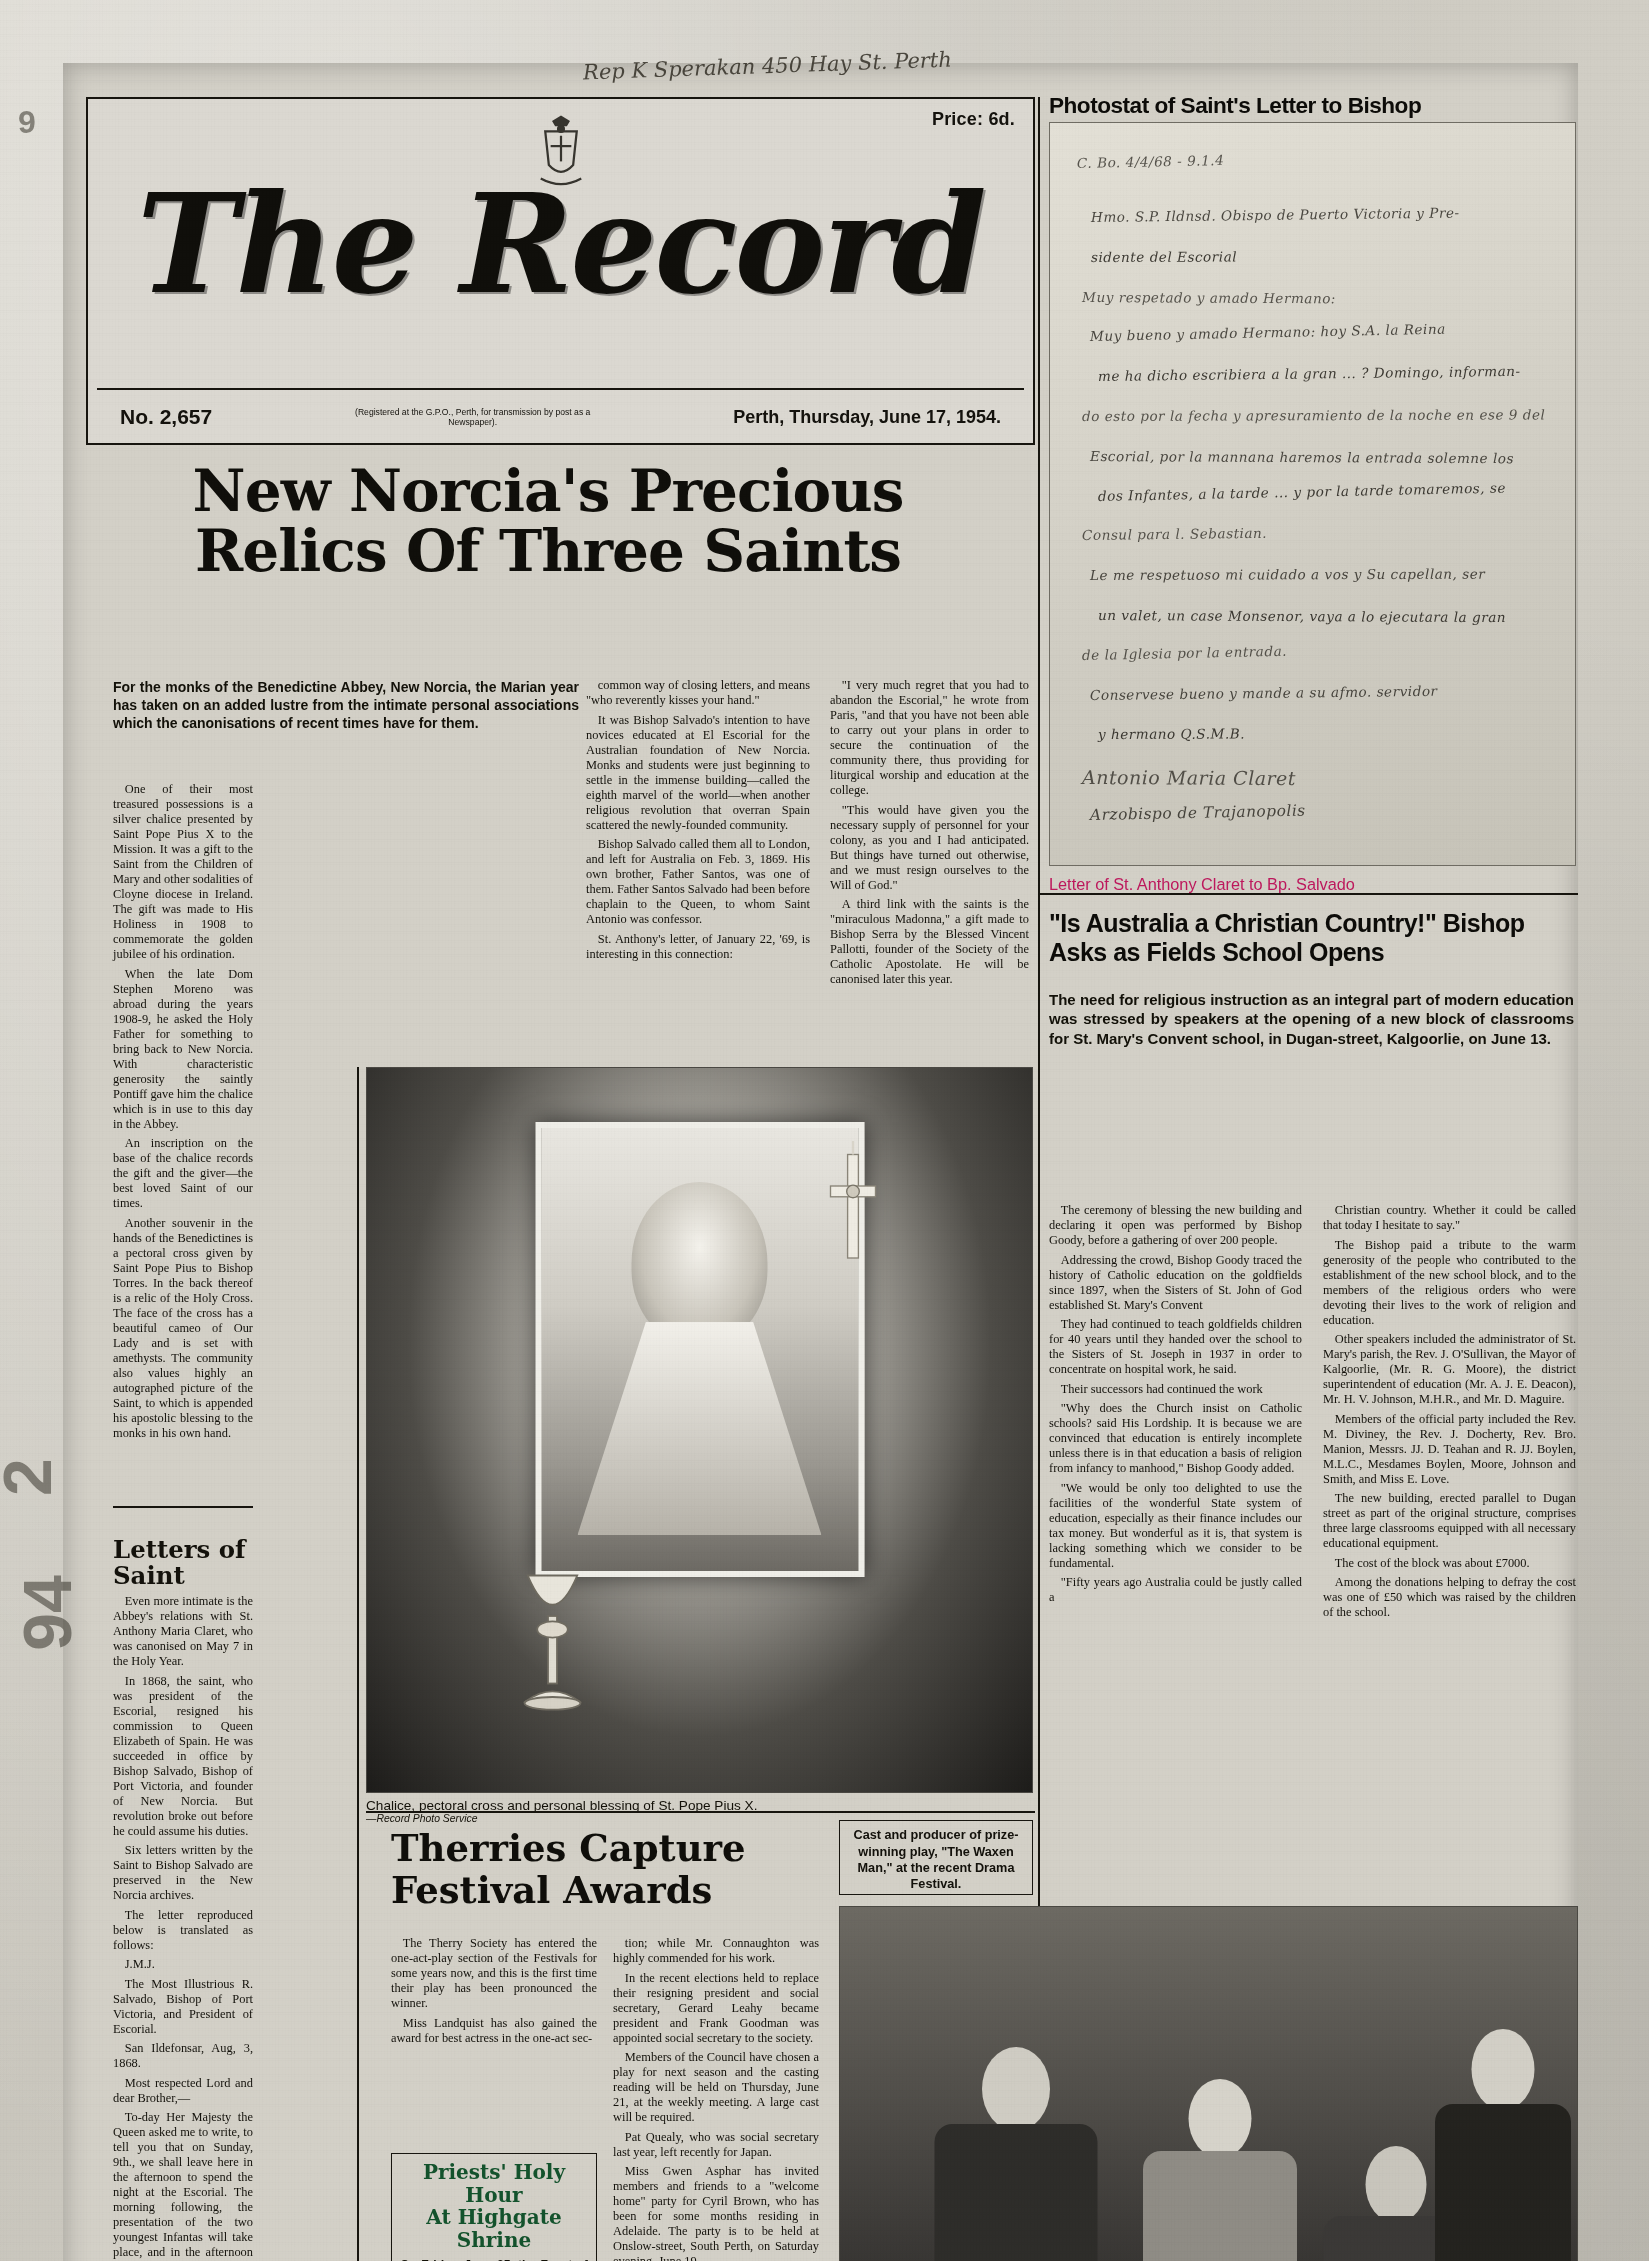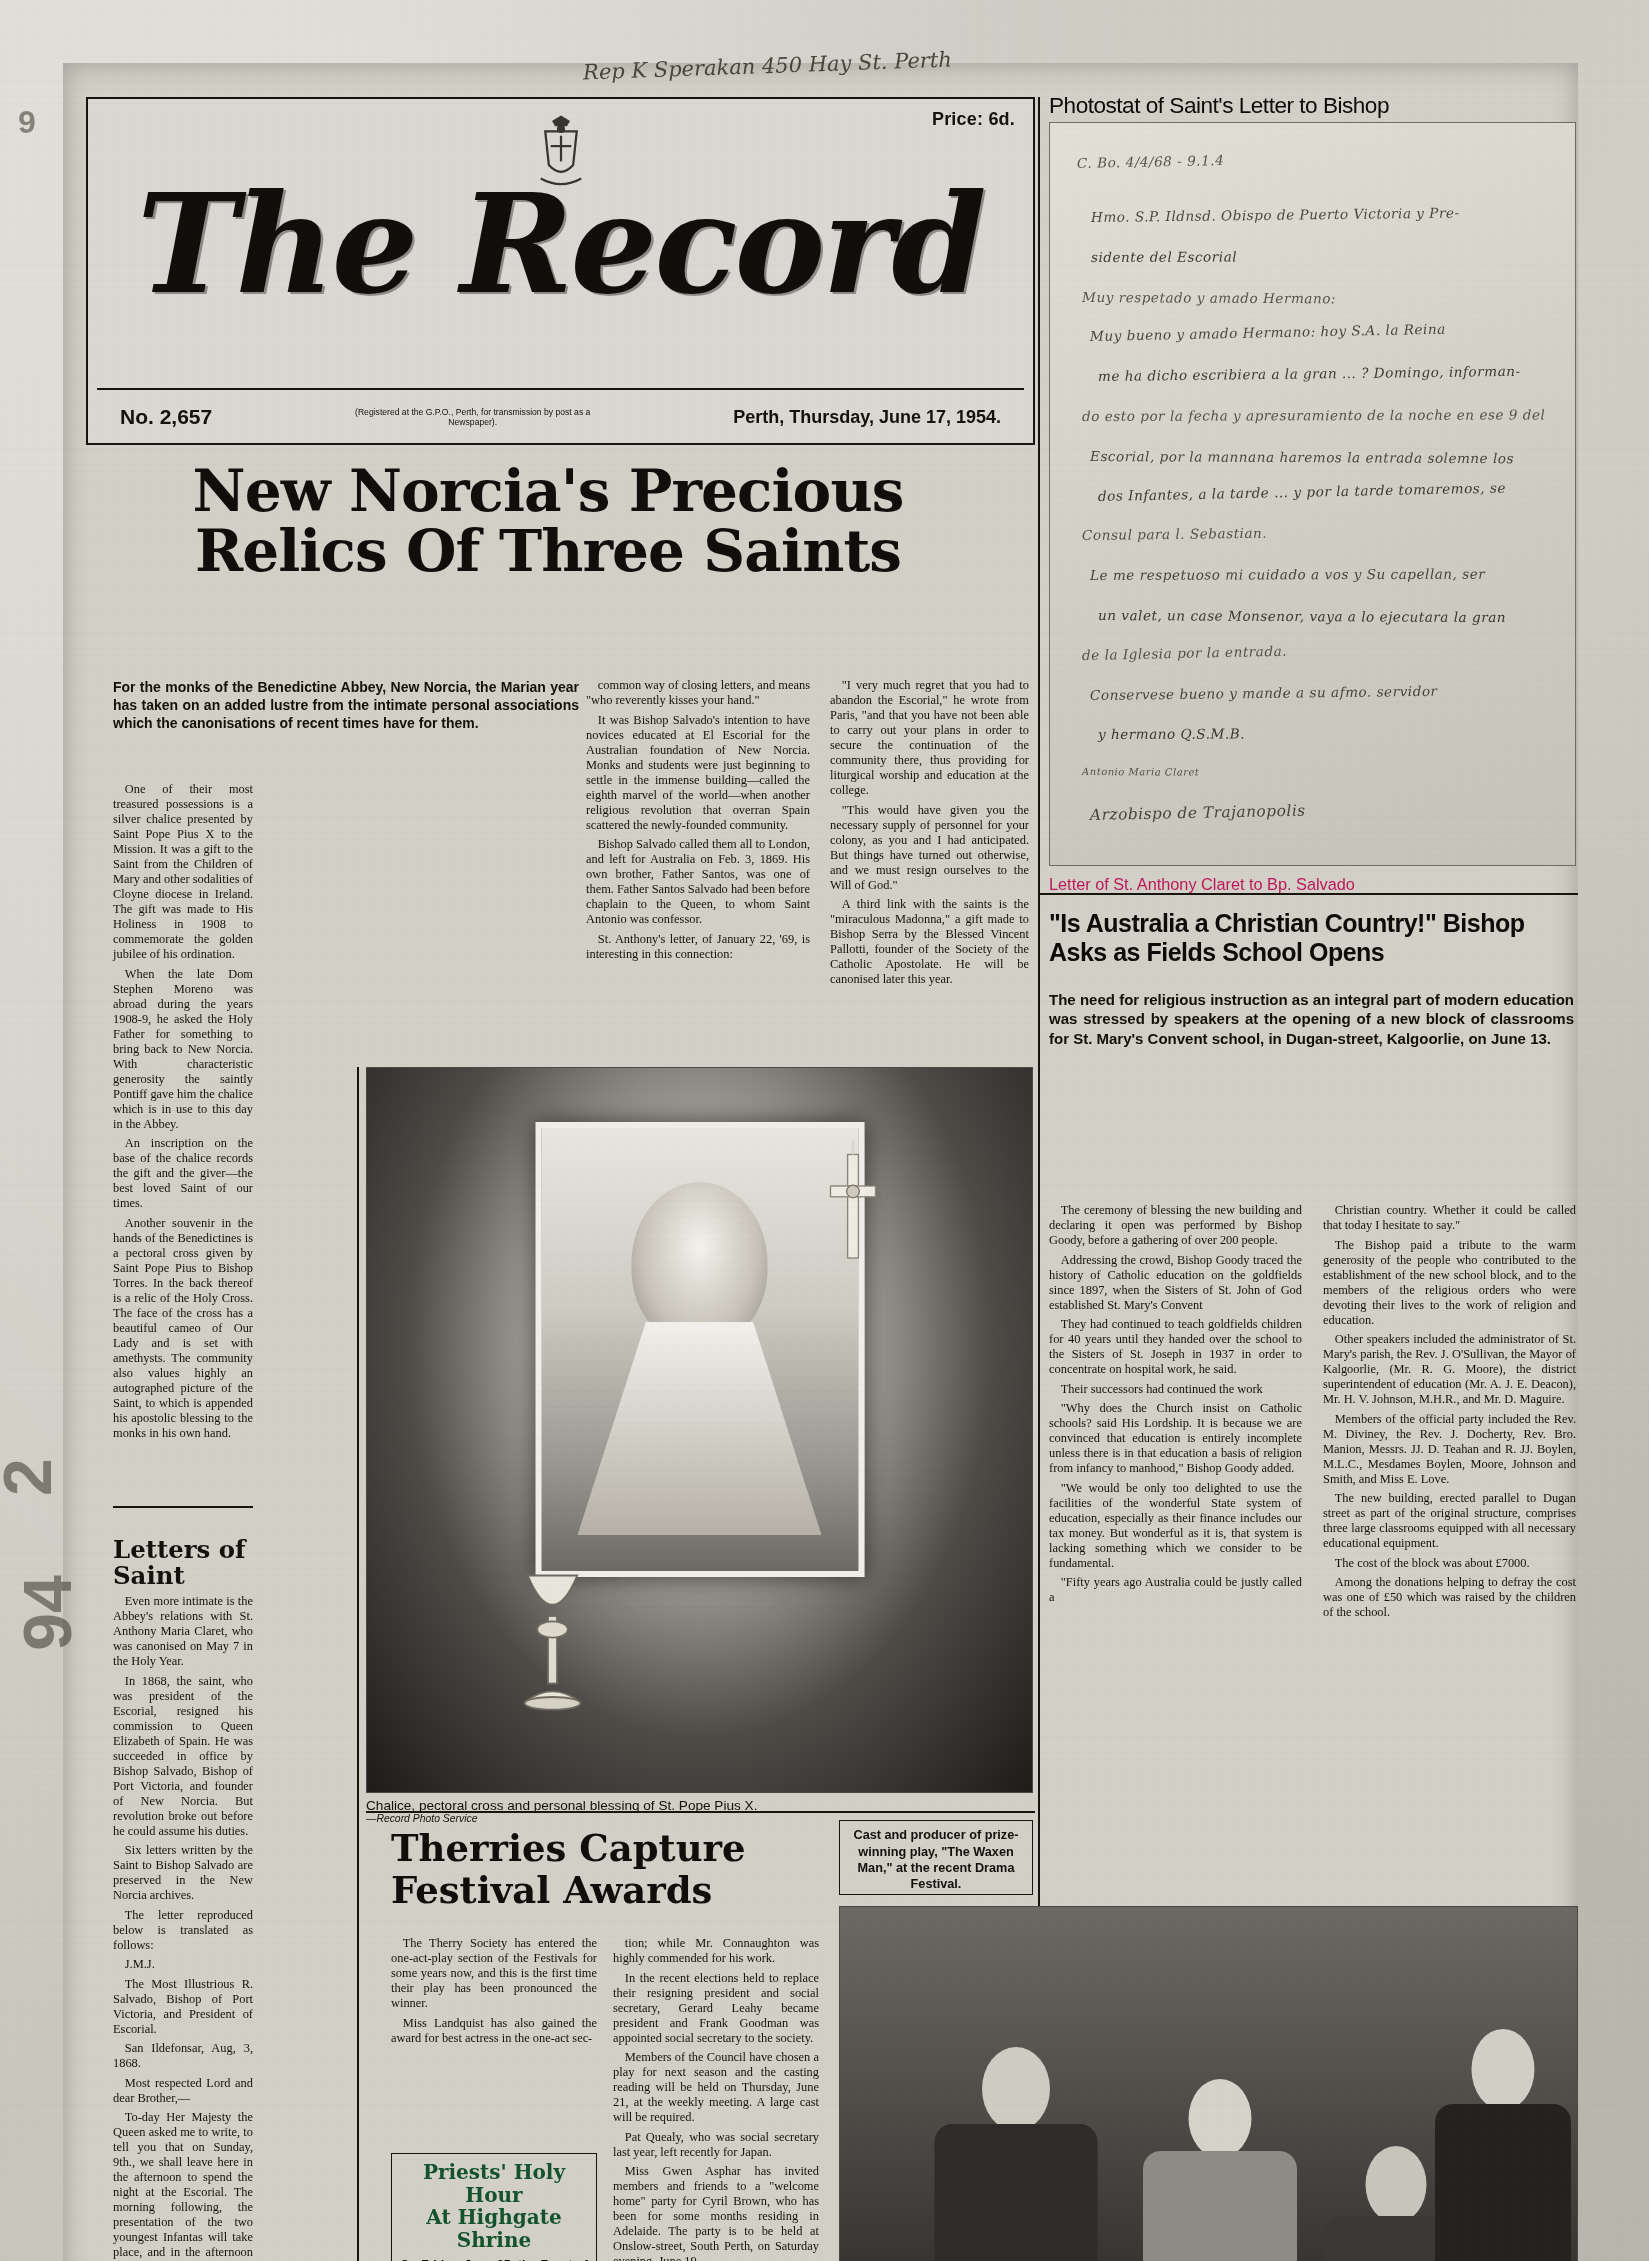--- a/index.html
+++ b/index.html
@@ -62,21 +62,21 @@
     display:flex;align-items:center;justify-content:space-between;
     padding:0 32px;box-sizing:border-box;
     font-family:"Liberation Sans",sans-serif;color:#14120d;
   }
   .issue-no{font-size:21px;font-weight:bold;}
   .reg-line{font-size:8.6px;line-height:10px;text-align:center;max-width:253px;}
   .place-date{font-size:18px;font-weight:bold;}
   
   .photostat-head{
     position:absolute;left:1049px;top:93px;width:525px;
-    font-family:"Liberation Sans",sans-serif;font-weight:normal;
+    font-family:"Liberation Sans",sans-serif;font-weight:bold;
     font-size:22.6px;color:#0d0c09;letter-spacing:-0.5px;
   }
   .photostat{
     position:absolute;left:1049px;top:122px;width:525px;height:742px;
     background:linear-gradient(160deg,#e3e0d6,#cfccc2 60%,#c6c3b8);
     border:0.9px solid #6f6c63;
     overflow:hidden;
   }
   .hw{
     position:absolute;color:#23201a;font-family:"DejaVu Serif",serif;
@@ -257,21 +257,21 @@
         <div class="hw" style="left: 48px; top: 245px; font-size: 13.6px; transform: rotate(-0.7deg); opacity: 0.86; letter-spacing: 0.5px;">me ha dicho escribiera a la gran ... ? Domingo, informan-</div>
         <div class="hw" style="left: 32px; top: 285px; font-size: 13.6px; transform: rotate(-0.2deg); opacity: 0.72; letter-spacing: 0.5px;">do esto por la fecha y apresuramiento de la noche en ese 9 del</div>
         <div class="hw" style="left: 40px; top: 325px; font-size: 13.6px; transform: rotate(0.3deg); opacity: 0.79; letter-spacing: 0.5px;">Escorial, por la mannana haremos la entrada solemne los</div>
         <div class="hw" style="left: 48px; top: 365px; font-size: 13.6px; transform: rotate(-1.2deg); opacity: 0.86; letter-spacing: 0.5px;">dos Infantes, a la tarde ... y por la tarde tomaremos, se</div>
         <div class="hw" style="left: 32px; top: 404px; font-size: 13.6px; transform: rotate(-0.7deg); opacity: 0.72; letter-spacing: 0.5px;">Consul para l. Sebastian.</div>
         <div class="hw" style="left: 40px; top: 444px; font-size: 13.6px; transform: rotate(-0.2deg); opacity: 0.79; letter-spacing: 0.5px;">Le me respetuoso mi cuidado a vos y Su capellan, ser</div>
         <div class="hw" style="left: 48px; top: 484px; font-size: 13.6px; transform: rotate(0.3deg); opacity: 0.86; letter-spacing: 0.5px;">un valet, un case Monsenor, vaya a lo ejecutara la gran</div>
         <div class="hw" style="left: 32px; top: 524px; font-size: 13.6px; transform: rotate(-1.2deg); opacity: 0.72; letter-spacing: 0.5px;">de la Iglesia por la entrada.</div>
         <div class="hw" style="left: 40px; top: 564px; font-size: 13.6px; transform: rotate(-0.7deg); opacity: 0.79; letter-spacing: 0.5px;">Conservese bueno y mande a su afmo. servidor</div>
         <div class="hw" style="left: 48px; top: 603px; font-size: 13.6px; transform: rotate(-0.2deg); opacity: 0.86; letter-spacing: 0.5px;">y hermano  Q.S.M.B.</div>
-        <div class="hw" style="left: 32px; top: 643px; font-size: 10px; transform: rotate(0.3deg); opacity: 0.72; letter-spacing: 0.5px;">Antonio Maria Claret</div>
+        <div class="hw" style="left: 32px; top: 643px; font-size: 19px; transform: rotate(0.3deg); opacity: 0.72; letter-spacing: 0.5px;">Antonio Maria Claret</div>
         <div class="hw" style="left: 40px; top: 683px; font-size: 15.4px; transform: rotate(-1.2deg); opacity: 0.79; letter-spacing: 0.5px;">Arzobispo de Trajanopolis</div>
       </div>
   </div>
   <div class="letter-caption">Letter of St. Anthony Claret to Bp. Salvado</div>
 
   <div class="headline">
     <div>New Norcia's Precious</div>
     <div>Relics Of Three Saints</div>
   </div>
   <div class="lead">For the monks of the Benedictine Abbey, New Norcia, the Marian year has taken on an added lustre from the intimate personal associations which the canonisations of recent times have for them.</div>

